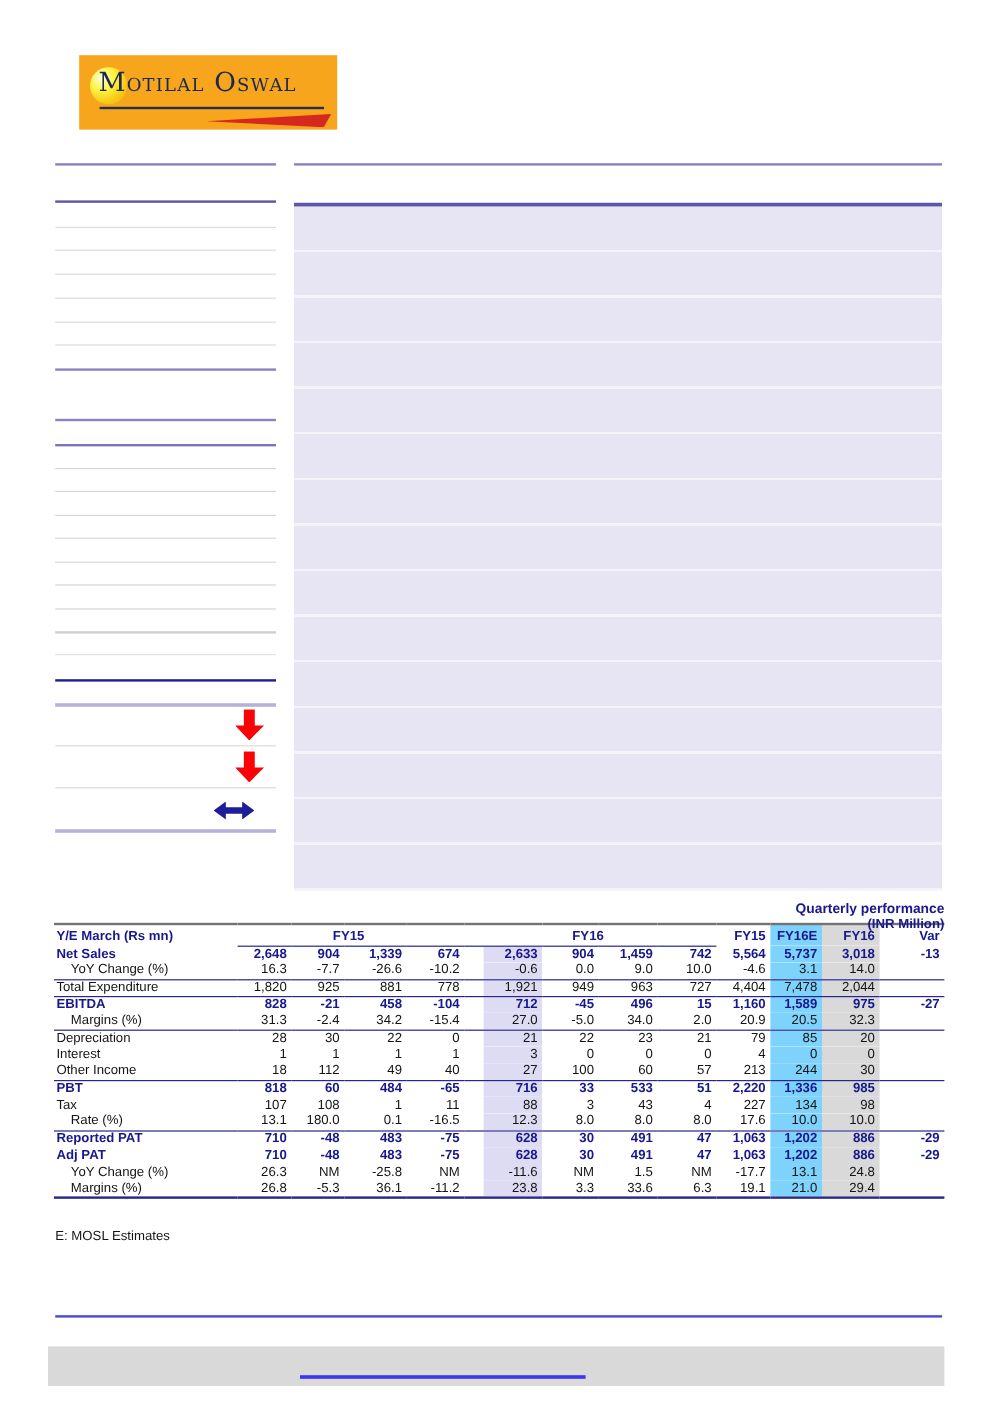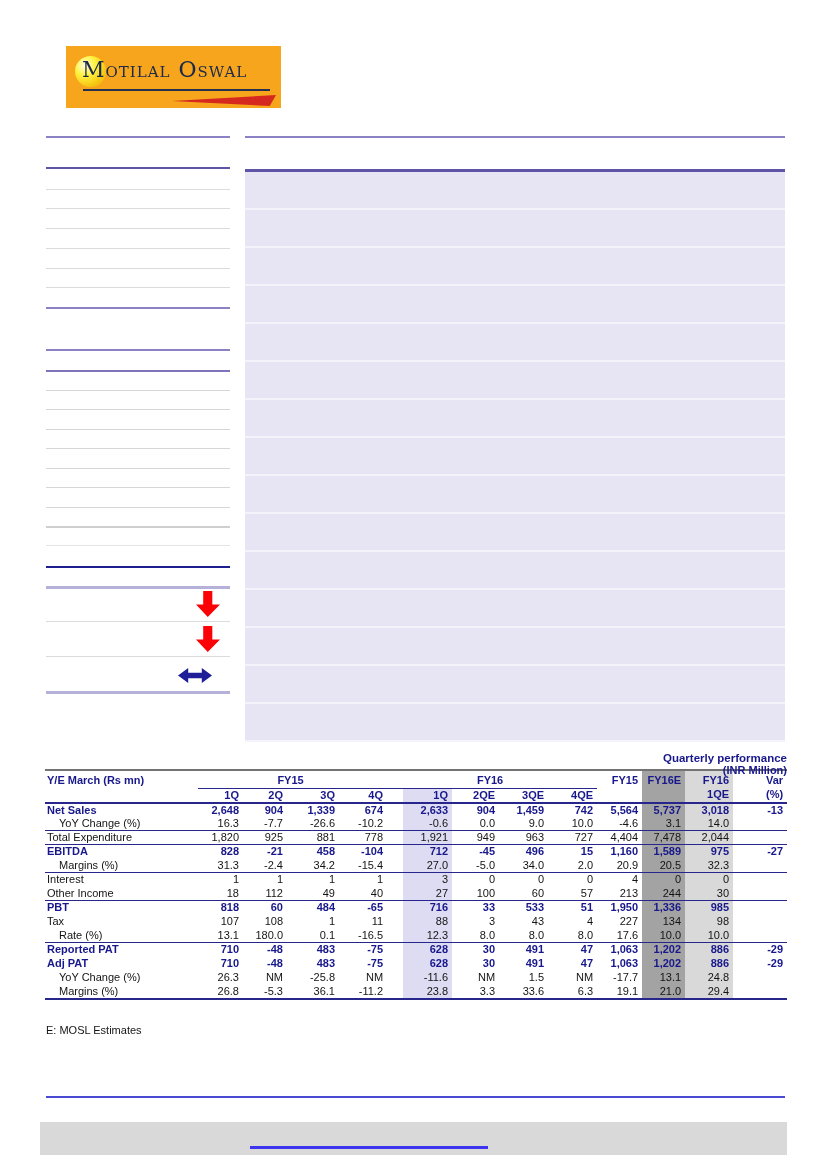--- a/index.html
+++ b/index.html
@@ -39,21 +39,21 @@
     overflow:hidden; white-space:nowrap; font-weight:normal; }
   table.q .lbl { text-align:left; padding-left:2px; }
   table.q .ind { padding-left:14px; }
   table.q tr.grow th { height:18px; vertical-align:bottom; padding-bottom:1px; font-weight:bold; color:#18188C; }
   table.q tr.subrow th { font-weight:bold; color:#18188C; border-bottom:2px solid #26268C; }
   table.q .grp { text-align:center; border-bottom:1px solid #26268C; }
   table.q tr.bold td { font-weight:bold; color:#18188C; }
   table.q tr.rule td { border-bottom:1px solid #26268C; }
   table.q tbody tr:last-child td { border-bottom:2px solid #26268C; }
   
-  .bandL { background-color:#a3a3a3;margin-top:23px; }
+  .bandL { background-color:#7dd3fc;margin-top:23px; }
   .bandG { background-color:#D9D9D9; }
   .bandLp { background-image:linear-gradient(#DEDCF2,#DEDCF2); background-size:49px 100%;
     background-repeat:no-repeat; background-position:right top; }
   .footnote { position:absolute; left:46px; top:1024px; font-size:11px; color:#141414; }
   
   .foot-line { position:absolute; left:46px; top:1096px; width:739px; height:2px; background:#4A49D4; }
   .foot-band { position:absolute; left:40px; top:1122px; width:747px; height:33px; background:#D9D9D9; }
   .foot-blue { position:absolute; left:250px; top:1146px; width:238px; height:3px; background:#3D35EF; }
 </style>
 </head>
@@ -127,35 +127,20 @@
       <thead>
         <tr class="grow">
           <th class="lbl">Y/E March (Rs mn)</th>
           <th class="grp" colspan="4">FY15</th>
           <th class="grp" colspan="4">FY16</th>
           <th>FY15</th>
           <th class="bandL">FY16E</th>
           <th class="bandG">FY16</th>
           <th>Var</th>
         </tr>
-        <tr class="subrow">
-          <th class="lbl"></th>
-          <th>1Q</th>
-          <th>2Q</th>
-          <th>3Q</th>
-          <th>4Q</th>
-          <th class="bandLp">1Q</th>
-          <th>2QE</th>
-          <th>3QE</th>
-          <th>4QE</th>
-          <th></th>
-          <th class="bandL"></th>
-          <th class="bandG">1QE</th>
-          <th>(%)</th>
-        </tr>
       </thead>
       <tbody>
           <tr class="bold">
             <td class="lbl">Net Sales</td>
             <td>2,648</td>
             <td>904</td>
             <td>1,339</td>
             <td>674</td>
             <td class="bandLp">2,633</td>
             <td>904</td>
@@ -220,20 +205,35 @@
             <td class="bandLp">27.0</td>
             <td>-5.0</td>
             <td>34.0</td>
             <td>2.0</td>
             <td>20.9</td>
             <td class="bandL">20.5</td>
             <td class="bandG">32.3</td>
             <td></td>
           </tr>
           <tr>
+            <td class="lbl">Depreciation</td>
+            <td>28</td>
+            <td>30</td>
+            <td>22</td>
+            <td>0</td>
+            <td class="bandLp">21</td>
+            <td>22</td>
+            <td>23</td>
+            <td>21</td>
+            <td>79</td>
+            <td class="bandL">85</td>
+            <td class="bandG">20</td>
+            <td></td>
+          </tr>
+          <tr>
             <td class="lbl">Interest</td>
             <td>1</td>
             <td>1</td>
             <td>1</td>
             <td>1</td>
             <td class="bandLp">3</td>
             <td>0</td>
             <td>0</td>
             <td>0</td>
             <td>4</td>
@@ -259,21 +259,21 @@
           <tr class="bold">
             <td class="lbl">PBT</td>
             <td>818</td>
             <td>60</td>
             <td>484</td>
             <td>-65</td>
             <td class="bandLp">716</td>
             <td>33</td>
             <td>533</td>
             <td>51</td>
-            <td>1,950</td>
+            <td>2,220</td>
             <td class="bandL">1,336</td>
             <td class="bandG">985</td>
             <td></td>
           </tr>
           <tr>
             <td class="lbl">Tax</td>
             <td>107</td>
             <td>108</td>
             <td>1</td>
             <td>11</td>

